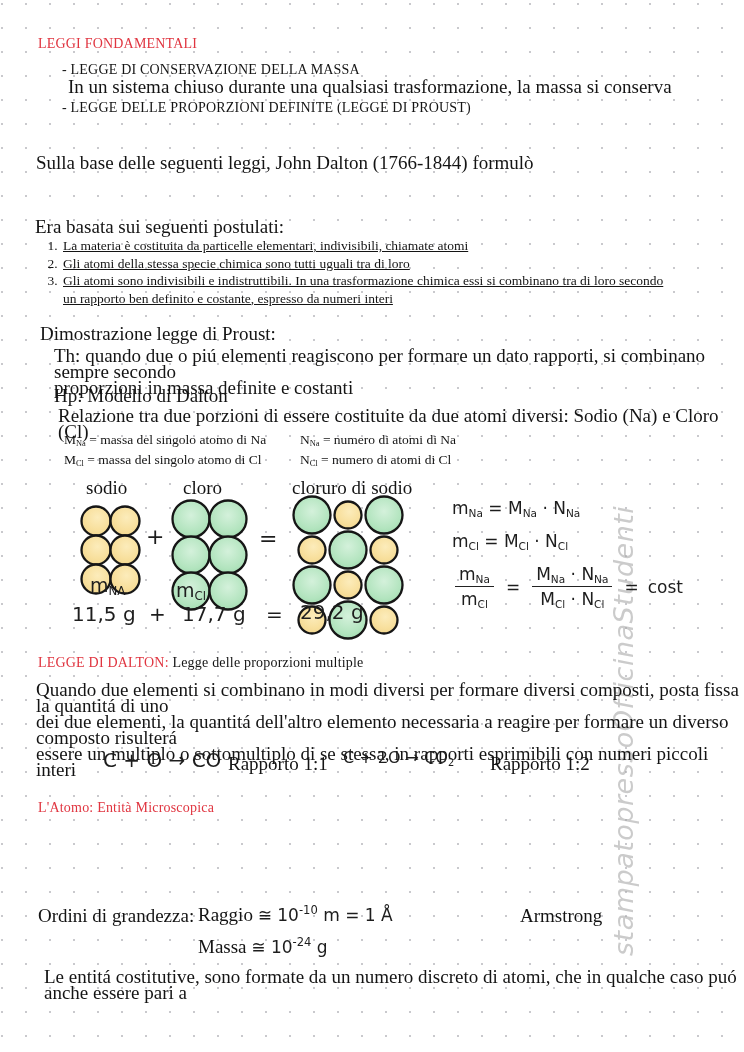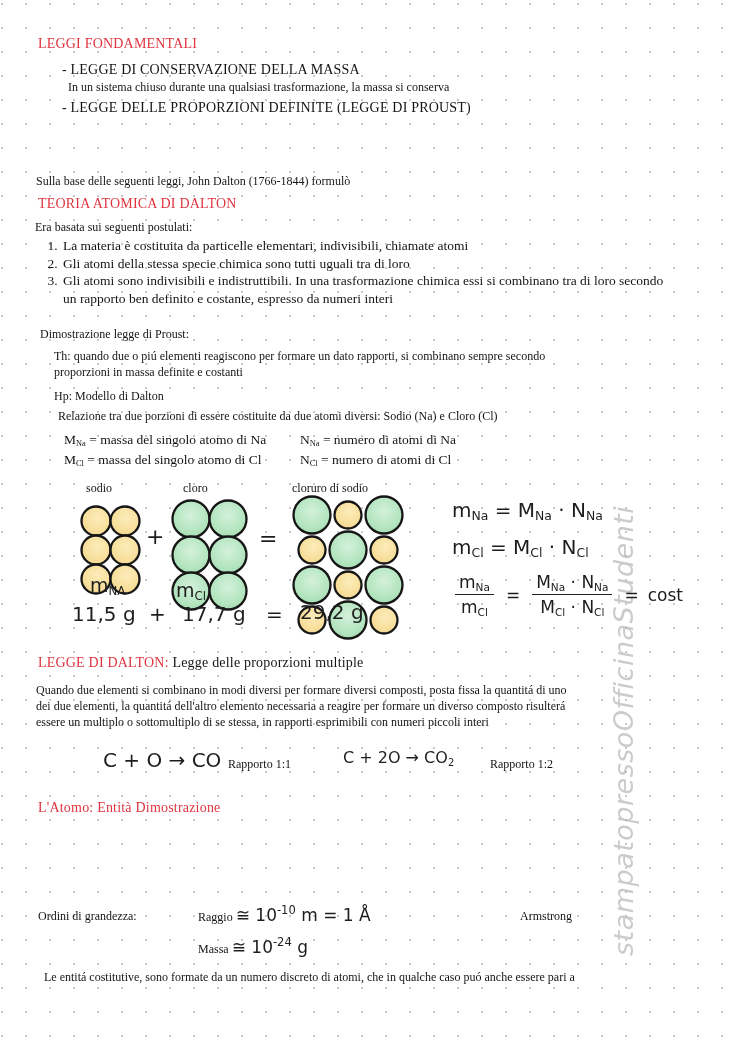--- a/index.html
+++ b/index.html
@@ -5,34 +5,34 @@
   html,body{margin:0;padding:0;background:#e9e9e9;}
   .page{
     position:relative;width:744px;height:1052px;margin:0 auto;background:#ffffff;
     background-image:radial-gradient(circle,#c9c9cd 1.1px,rgba(0,0,0,0) 1.5px);
     background-size:24px 24px;background-position:14px 16px;
     font-family:"Liberation Serif",serif;color:#141414;overflow:hidden;
   }
   .abs{position:absolute;}
   .red{color:#e03540;}
   .h{font-size:14px;font-weight:normal;letter-spacing:.2px;}
-  .body{font-size:12px;line-height:16px;white-space:pre-line;}
+  .body{font-size:19px;line-height:16px;white-space:pre-line;}
   .hand{font-family:"DejaVu Sans",sans-serif;color:#1d1d1d;}
   sub{font-size:.62em;vertical-align:-0.28em;line-height:0;text-align:center;}
   sup.exp{font-size:.68em;vertical-align:super;line-height:0;margin-top:36px;}
   ol.post{margin:0;padding-left:17px;font-size:13.5px;line-height:17.5px;}
-  ol.post li{padding-left:2px;}
+  ol.post li{padding-left:2px;text-decoration:underline;}
   ol.post li .pl{white-space:pre-line;}
   .defline{font-size:13.5px;line-height:20px;}
   .atom{stroke:#161616;stroke-width:2.3px;}
   .frac{display:inline-block;text-align:center;vertical-align:middle;margin:0 3px;}
   .frac .num{display:block;border-bottom:1.7px solid #222;padding:0 4px 2px;}
   .frac .den{display:block;padding-top:2px;}
   .f3{display:flex;align-items:center;gap:9px;font-size:17px;}
-  .fline{font-size:20px;margin-bottom:13px;}
+  .fline{font-size:17px;margin-bottom:13px;}
   .watermark{
     left:608px;top:498px;height:458px;width:36px;
     writing-mode:vertical-rl;transform:rotate(180deg);
     font-family:"DejaVu Sans",sans-serif;font-style:italic;font-size:27px;
     color:#a9a9a9;opacity:.6;letter-spacing:.5px;white-space:nowrap;
   }
 </style>
 </head>
 <body>
 
@@ -52,23 +52,22 @@
       </radialGradient>
     </defs>
   </svg>
 
   <div class="abs watermark">stampatopressoOfficinaStudenti</div>
 
   <div class="abs h red" style="left:38px;top:36px">LEGGI FONDAMENTALI</div>
   <div class="abs h" style="left:62px;top:62px">- LEGGE DI CONSERVAZIONE DELLA MASSA</div>
   <div class="abs body" style="left:68px;top:79px">In un sistema chiuso durante una qualsiasi trasformazione, la massa si conserva</div>
   <div class="abs h" style="left:62px;top:100px">- LEGGE DELLE PROPORZIONI DEFINITE (LEGGE DI PROUST)</div>
-  <div class="abs body" style="left:36px;top:173px">Sulla base delle seguenti leggi, John Dalton (1766-1844) formulò</div>
+  <div class="abs body" style="left:36px;top:155px">Sulla base delle seguenti leggi, John Dalton (1766-1844) formulò</div>
 
-  <div class="abs h red" style="left:38px;top:196px">TEORIA ATOMICA DI DALTON</div>
   <div class="abs body" style="left:35px;top:219px">Era basata sui seguenti postulati:</div>
   <ol class="abs post" style="left:44px;top:237px;width:680px">
     <li><span class="pl">La materia è costituita da particelle elementari, indivisibili, chiamate atomi</span></li>
     <li><span class="pl">Gli atomi della stessa specie chimica sono tutti uguali tra di loro</span></li>
     <li><span class="pl">Gli atomi sono indivisibili e indistruttibili. In una trasformazione chimica essi si combinano tra di loro secondo
 un rapporto ben definito e costante, espresso da numeri interi</span></li>
   </ol>
 
   <div class="abs body" style="left:40px;top:326px">Dimostrazione legge di Proust:</div>
   <div class="abs body" style="left:54px;top:348px">Th: quando due o piú elementi reagiscono per formare un dato rapporti, si combinano sempre secondo
@@ -156,21 +155,21 @@
   <div class="abs h" style="left:38px;top:655px"><span class="red">LEGGE DI DALTON:</span><span> Legge delle proporzioni multiple</span></div>
   <div class="abs body" style="left:36px;top:682px">Quando due elementi si combinano in modi diversi per formare diversi composti, posta fissa la quantitá di uno
 dei due elementi, la quantitá dell'altro elemento necessaria a reagire per formare un diverso composto risulterá
 essere un multiplo o sottomultiplo di se stessa, in rapporti esprimibili con numeri piccoli interi</div>
 
   <div class="abs hand" style="left:103px;top:748px;font-size:20px">C + O → CO</div>
   <div class="abs body" style="left:228px;top:756px">Rapporto 1:1</div>
   <div class="abs hand" style="left:343px;top:748px;font-size:16px"><span>C + 2O → CO</span><sub>2</sub></div>
   <div class="abs body" style="left:490px;top:756px">Rapporto 1:2</div>
 
-  <div class="abs h red" style="left:38px;top:800px">L'Atomo: Entità Dimostrazione</div>
+  <div class="abs h red" style="left:38px;top:800px">L'Atomo: Entità Microscopica</div>
 
   <div class="abs body" style="left:38px;top:908px">Ordini di grandezza:</div>
   <div class="abs" style="left:198px;top:905px">
     <span class="body" style="white-space:normal">Raggio </span><span class="hand" style="font-size:17px"><span>≅ 10</span><sup class="exp">-10</sup><span> m = 1 Å</span></span>
   </div>
   <div class="abs body" style="left:520px;top:908px">Armstrong</div>
   <div class="abs" style="left:198px;top:937px">
     <span class="body" style="white-space:normal">Massa </span><span class="hand" style="font-size:17px"><span>≅ 10</span><sup class="exp">-24</sup><span> g</span></span>
   </div>
 

